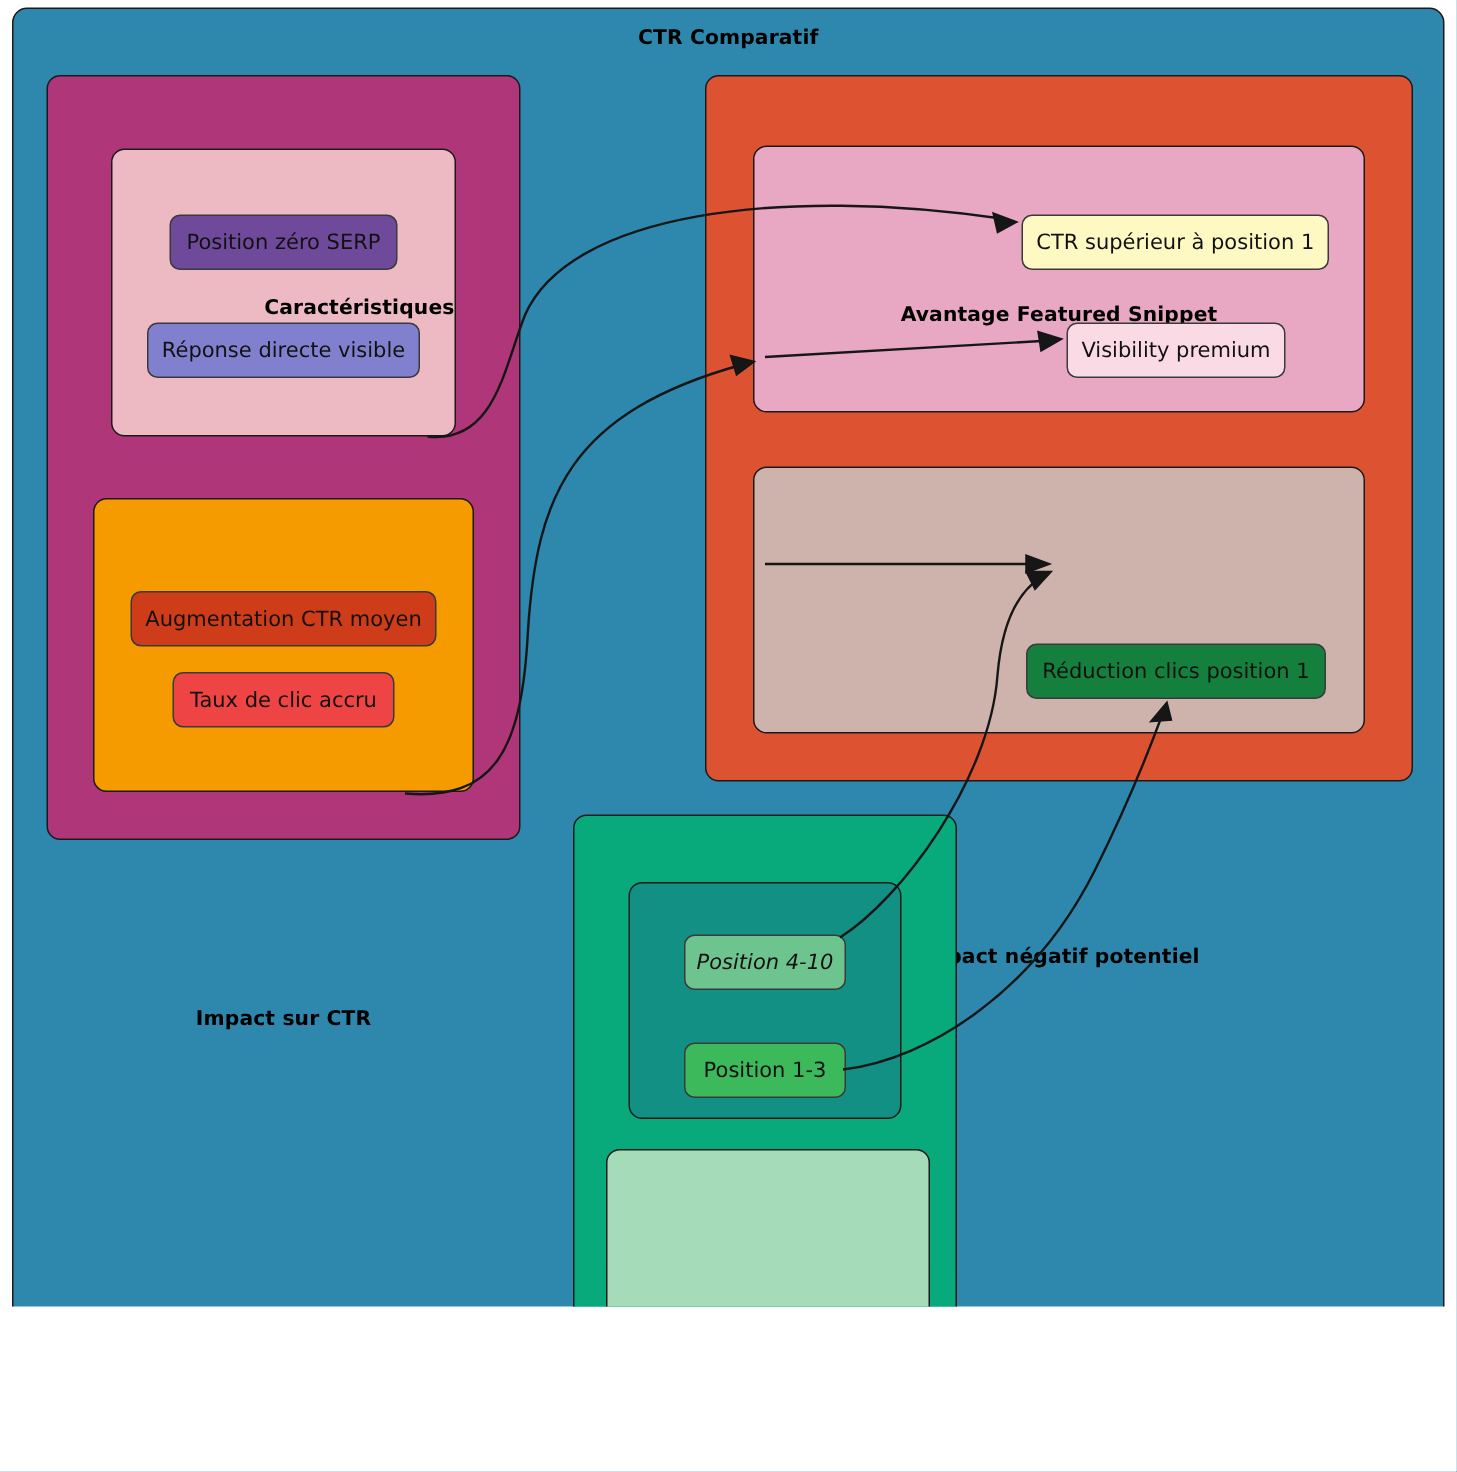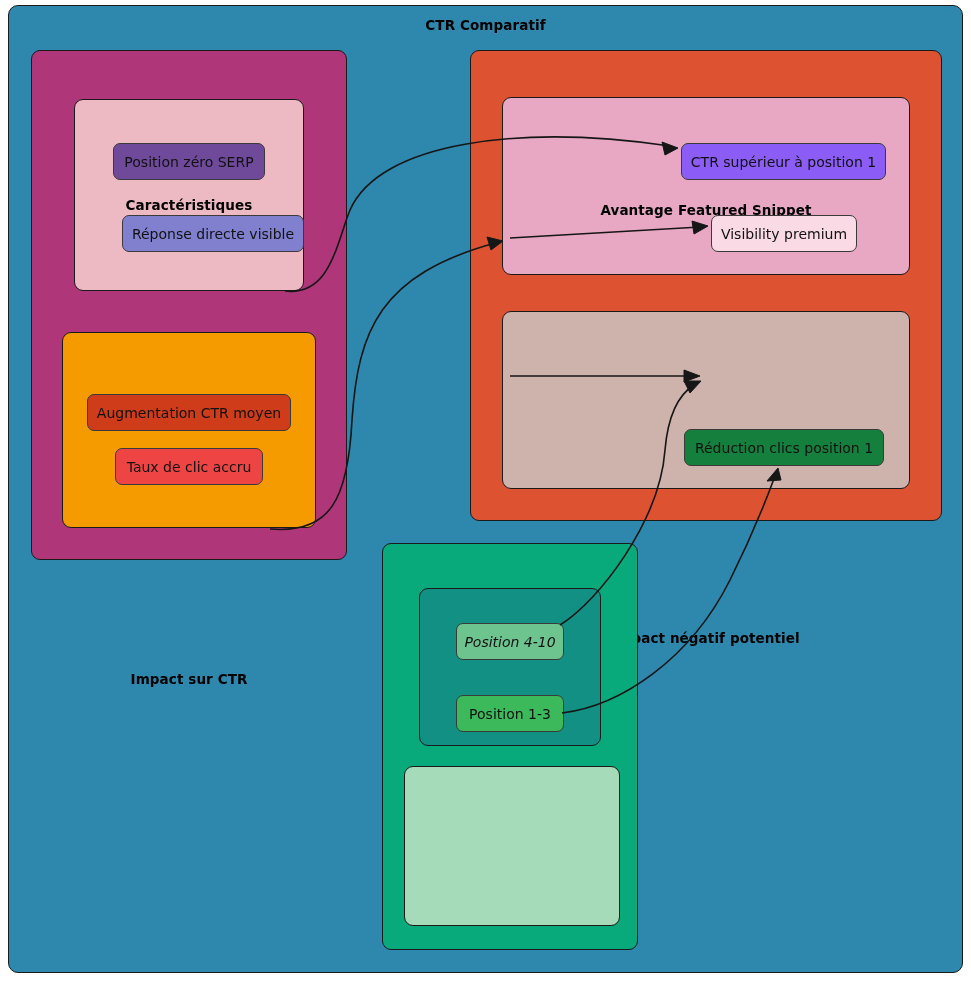--- a/index.html
+++ b/index.html
@@ -1,49 +1,49 @@
 <!DOCTYPE html>
 <html><head>
 <meta charset="utf-8">
 <style>
   html,body{margin:0;padding:0;background:#ffffff;}
   body{width:971px;height:981px;font-family:"DejaVu Sans","Liberation Sans",sans-serif;}
-  #stage{position:relative;width:971px;height:981px;overflow:hidden;}
+  #stage{position:relative;width:971px;height:871px;overflow:hidden;}
 
   .cluster{position:absolute;box-sizing:border-box;border:1.6px solid #1a1a1a;border-radius:9px;}
   .cluster-title{position:absolute;left:0;right:0;text-align:center;font-weight:bold;font-size:13.5px;color:#000;letter-spacing:.1px;}
   .node{position:absolute;box-sizing:border-box;border:1.3px solid #3a3a3a;border-radius:7px;display:flex;align-items:center;justify-content:center;font-size:14px;color:#111;white-space:nowrap;}
 
   #root{left:8px;top:5px;width:955px;height:968px;background:#2e87ad;border-radius:10px;}
   #root-title{top:11px;}
 
   #fs{left:31px;top:50px;width:316px;height:510px;background:#ae3679;}
   #fs-title{top:54px;}
   #carac{left:74px;top:99px;width:230px;height:192px;background:#edb9c2;}
-  #carac-title{top:97px;}
+  #carac-title{top:97px;text-align:right;}
   #impact{left:62px;top:332px;width:254px;height:196px;background:#f59b00;}
   #impact-title{top:338px;}
 
   #ac{left:470px;top:50px;width:472px;height:471px;background:#dd5332;}
   #ac-title{top:54px;}
   #avantage{left:502px;top:97px;width:408px;height:178px;background:#e8a8c4;}
   #avantage-title{top:104px;}
   #impneg{left:502px;top:311px;width:408px;height:178px;background:#cdb3ac;}
   #impneg-title{top:318px;}
 
   #pm{left:382px;top:543px;width:256px;height:407px;background:#08a97a;}
   #classement{left:419px;top:588px;width:182px;height:158px;background:#129084;}
   #donnees{left:404px;top:766px;width:216px;height:160px;background:#a5dbb8;}
 
   #n-pzs{left:113px;top:143px;width:152px;height:37px;background:#6f4a9b;}
-  #n-rdv{left:98px;top:215px;width:182px;height:37px;background:#8080cf;margin-left:24px;}
+  #n-rdv{left:98px;top:215px;width:182px;height:37px;background:#8080cf;}
   #n-acm{left:87px;top:394px;width:204px;height:37px;background:#cf3c1a;}
   #n-tdc{left:115px;top:448px;width:148px;height:37px;background:#ef4444;}
 
-  #n-ctrs{left:681px;top:143px;width:205px;height:37px;background:#8b5cf6;}
+  #n-ctrs{left:681px;top:143px;width:205px;height:37px;background:#fef9c3;}
   #n-vp{left:711px;top:215px;width:146px;height:37px;background:#fadbe5;}
   #n-cctr{left:704px;top:358px;width:160px;height:37px;background:#6e6a78;}
   #n-rcp{left:684px;top:429px;width:200px;height:37px;background:#15803d;}
 
   #n-p410{left:456px;top:623px;width:108px;height:37px;background:#6ec48f;font-style:italic;}
   #n-p13{left:456px;top:695px;width:108px;height:37px;background:#3cb95b;}
   #n-ctrd{left:444px;top:805px;width:132px;height:37px;background:#b8e8cd;}
   #n-varp{left:418px;top:876px;width:184px;height:37px;background:#ddeedd;}
 
   #edges{position:absolute;left:0;top:0;width:971px;height:981px;pointer-events:none;}

